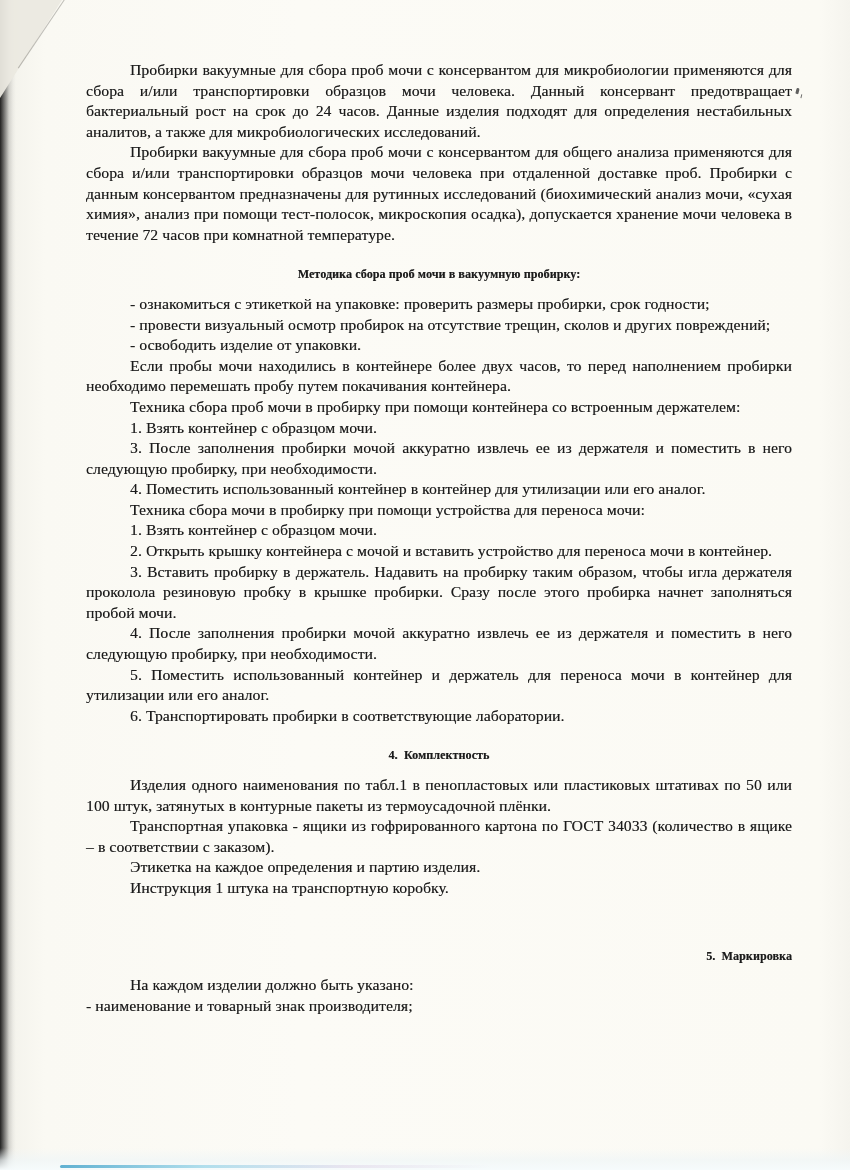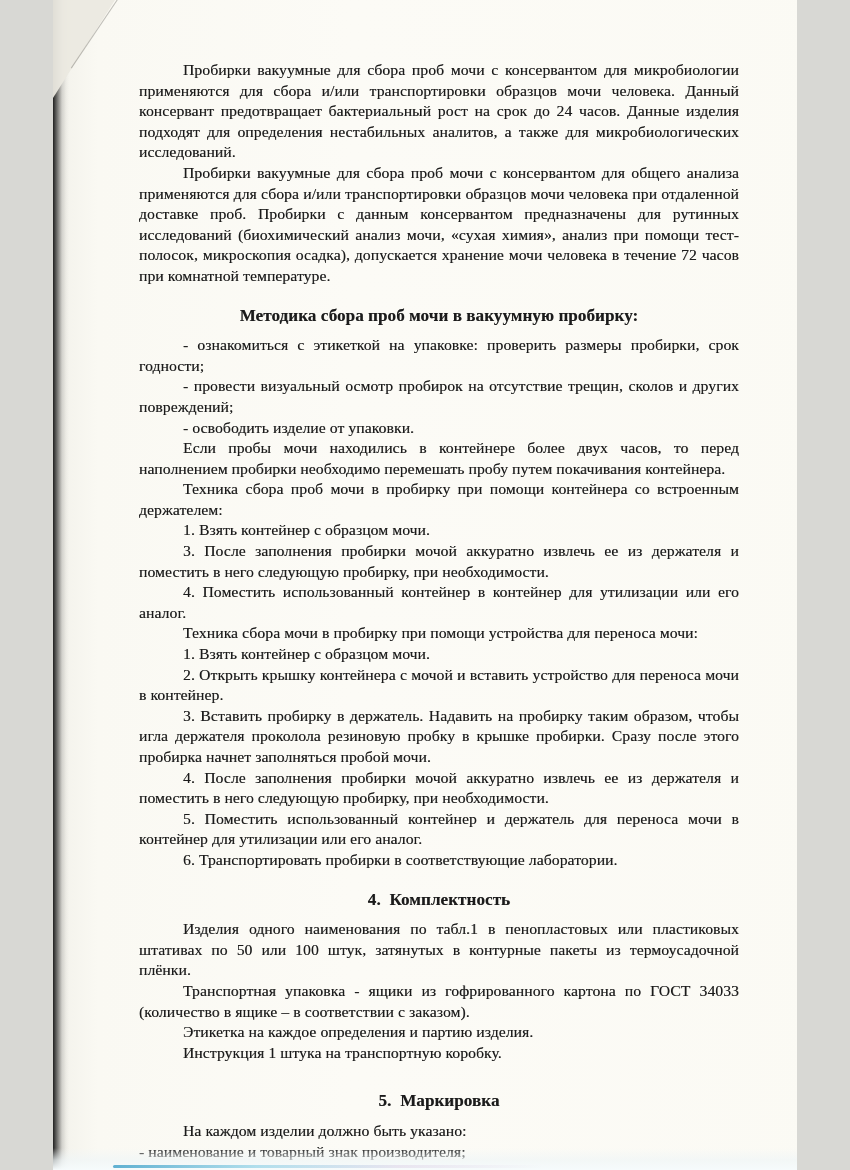--- a/index.html
+++ b/index.html
@@ -1,20 +1,20 @@
 <!DOCTYPE html>
 <html lang="ru"><head>
 <meta charset="utf-8">
 <style>
   html, body { margin: 0; padding: 0; }
   body { background: #d8d8d4; }
 
   .page {
     position: relative;
-    width: 744px;
+    width: 850px;
     height: 1170px;
     margin: 0 auto;
     overflow: hidden;
     background: linear-gradient(90deg, #f2f1ea 0px, #faf9f3 45px, #fcfbf6 300px, #fbfaf4 820px, #f5f4ee 850px);
     font-family: "Liberation Serif", "DejaVu Serif", serif;
     color: #1b1b1b;
   }
 
   
   .edge-left {
@@ -84,27 +84,27 @@
   }
 
   .para {
     margin: 0;
     text-indent: 44px;
   }
   .para.noindent { text-indent: 0; }
 
   .heading {
     margin: 19px 0 9px 0;
-    font-size: 17px;
+    font-size: 12px;
     font-weight: bold;
     text-align: center;
     white-space: pre-wrap;
     text-indent: 0;
   }
-  .heading.extra-top { margin-top: 28px; }
+  .heading.extra-top { margin-top: 47px; text-align: right; }
 </style>
 </head>
 <body>
 
 <div class="page">
 
   <div class="corner-fold"></div>
   <div class="corner-fold-line"></div>
   <div class="edge-left"></div>
   <div class="edge-bottom"></div>

